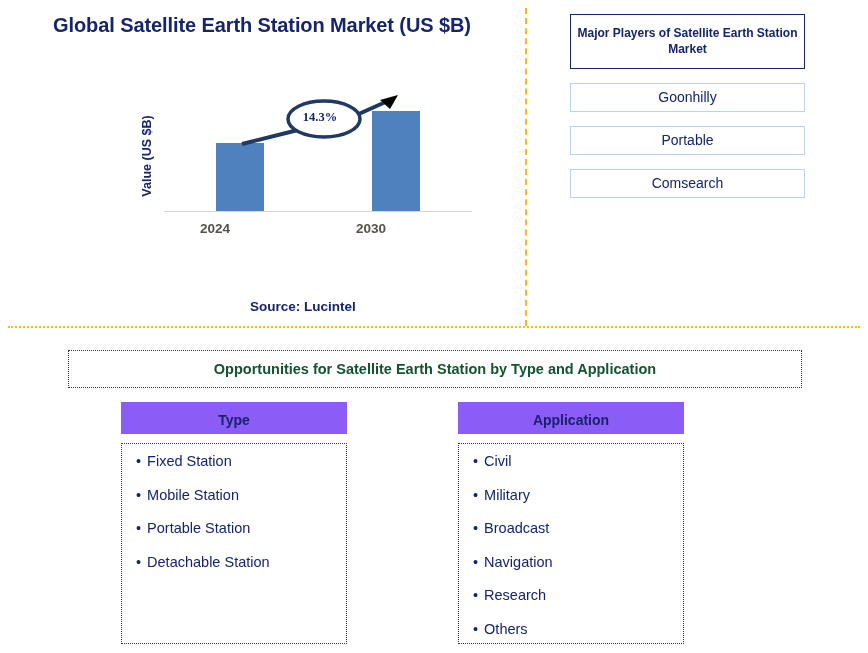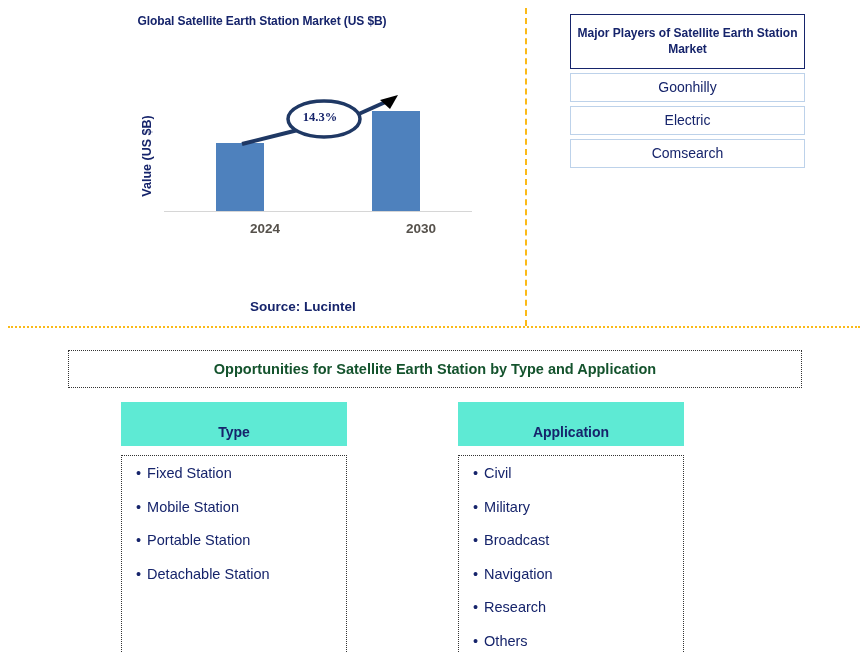--- a/index.html
+++ b/index.html
@@ -23,21 +23,21 @@
     width: 524px;
     height: 322px;
   }
 
   #chart-title {
     position: absolute;
     left: 0;
     top: 14px;
     width: 524px;
     text-align: center;
-    font-size: 12px;
+    font-size: 20px;
     font-weight: bold;
     color: #16246B;
     letter-spacing: -0.1px;
   }
 
   #plot-area {
     position: absolute;
     left: 152px;
     top: 95px;
     width: 320px;
@@ -74,21 +74,21 @@
     width: 48px;
     background: #4E81BD;
   }
   #bar-0 { left: 64px; height: 61px; }
   #bar-1 { left: 220px; height: 89px; }
 
   .tick-label {
     position: absolute;
     top: 126px;
     width: 80px;
-    text-align: right;
+    text-align: left;
     font-size: 13.5px;
     font-weight: bold;
     color: #55514B;
   }
   #tick-0 { left: 48px; }
   #tick-1 { left: 204px; }
 
   #cagr-svg {
     position: absolute;
     left: 88px;
@@ -149,21 +149,21 @@
     border: 1.5px solid #16246B;
     padding: 10px 4px 11px;
     text-align: center;
     font-size: 12px;
     font-weight: bold;
     color: #16246B;
     line-height: 1.35;
   }
 
   .player-item {
-    margin-top: 4px;
+    margin-top: 14px;
     border: 1px solid #BDD2EA;
     padding: 5px 12px 6px;
     text-align: center;
     font-size: 14px;
     color: #16246B;
   }
   .player-item:first-of-type { margin-top: 17px; }
 
   
   #opportunities-banner {
@@ -182,26 +182,26 @@
   }
 
   .column {
     position: absolute;
     top: 402px;
   }
   #column-type { left: 121px; width: 226px; }
   #column-application { left: 458px; width: 226px; }
 
   .column-header {
-    background: #5eead4;
+    background: #8b5cf6;
     text-align: center;
     font-size: 14px;
     font-weight: bold;
     color: #16246B;
-    padding: 22px 0 6px;
+    padding: 10px 0 6px;
   }
 
   .column-body {
     margin-top: 9px;
     border: 1px dotted #333333;
     padding: 10px 0 10px 14px;
     box-sizing: border-box;
   }
   #body-type { height: 201px; }
   #body-application { height: 201px; }
@@ -255,21 +255,21 @@
   <div id="source-text">Source: Lucintel</div>
 </div>
 
 <div id="divider-vertical"></div>
 <div id="divider-horizontal"></div>
 
 <div id="players-panel">
   <div id="players-header">Major Players of Satellite Earth Station Market</div>
 
   <div class="player-item">Goonhilly</div>
-  <div class="player-item">Electric</div>
+  <div class="player-item">Portable</div>
   <div class="player-item">Comsearch</div>
 </div>
 
 <div id="opportunities-banner">Opportunities for Satellite Earth Station by Type and Application</div>
 
 <div class="column" id="column-type">
   <div class="column-header">Type</div>
   <div class="column-body" id="body-type">
     <ul>
       <li>Fixed Station</li>

